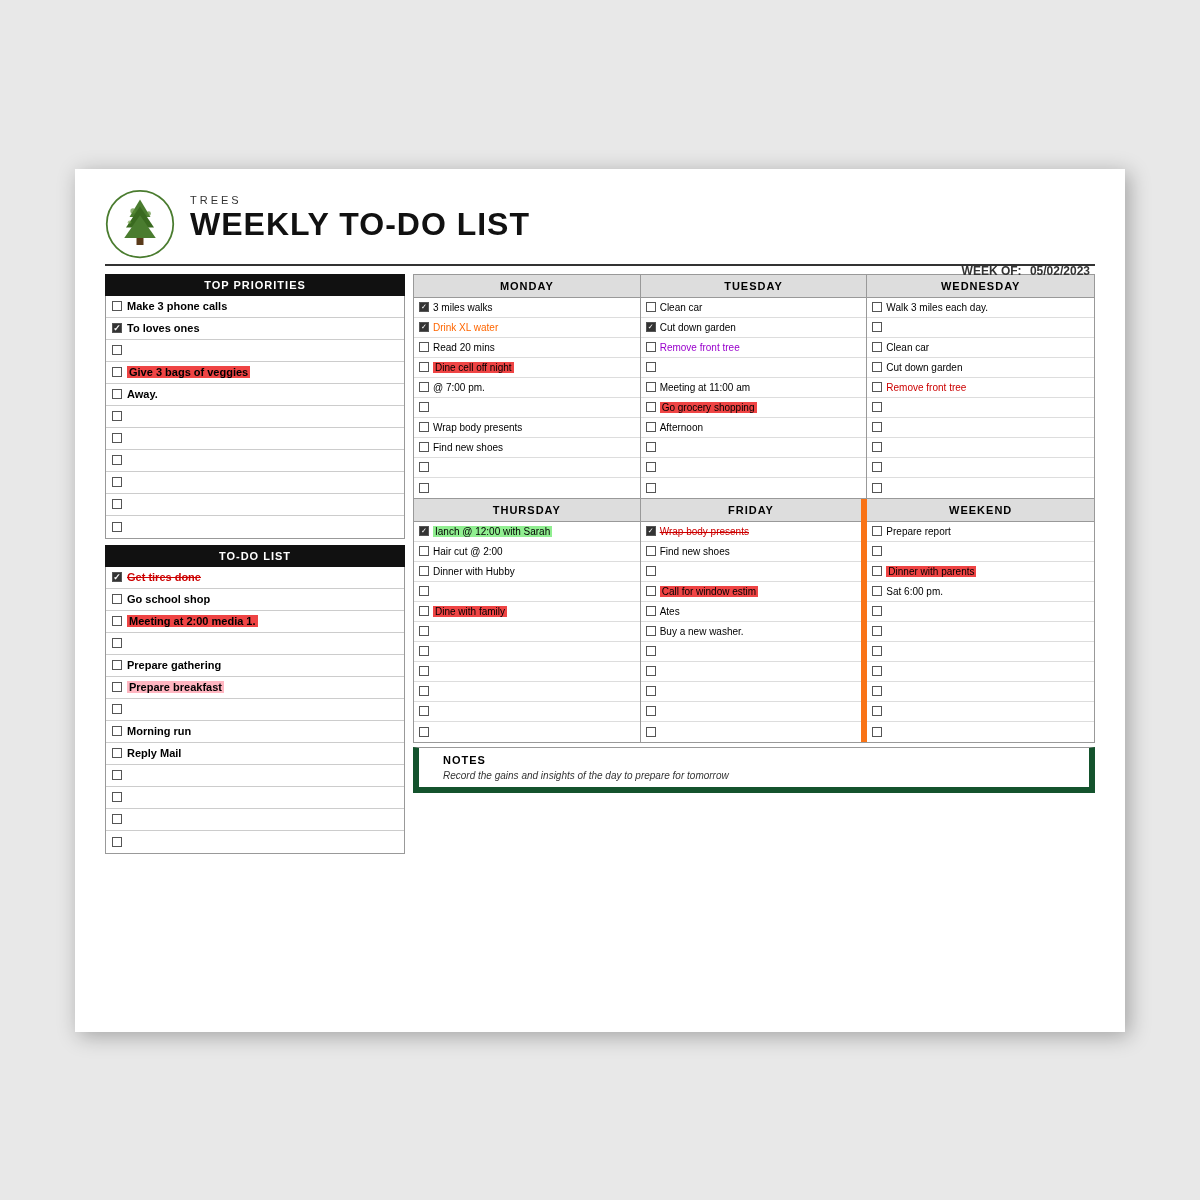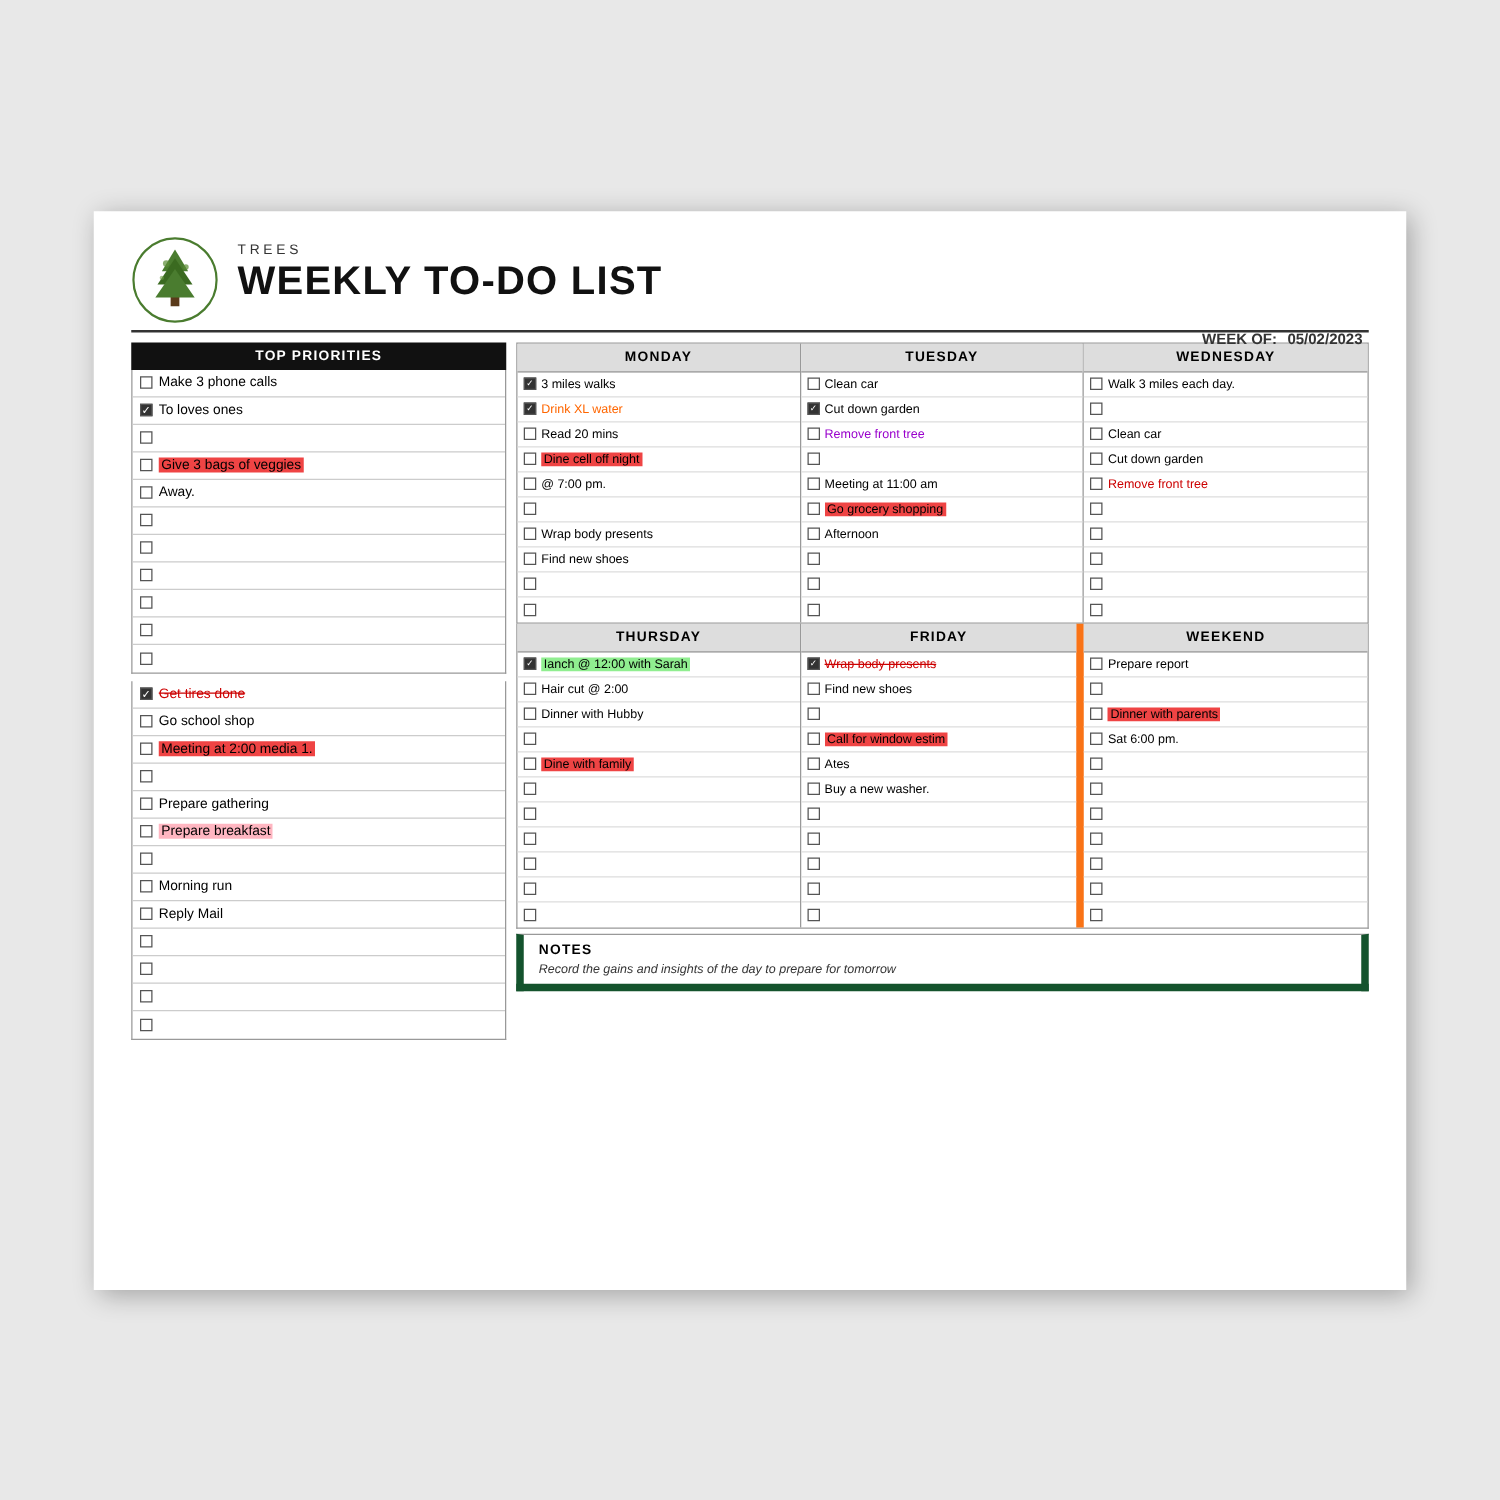--- a/index.html
+++ b/index.html
@@ -85,20 +85,21 @@
       color: white;
       text-align: center;
       font-size: 11px;
       font-weight: bold;
       letter-spacing: 1px;
       padding: 5px 12px;
     }
     .checklist {
       border: 1px solid #999;
       border-top: none;
+      font-weight: bold;
     }
     .checklist-item {
       display: flex;
       align-items: center;
       padding: 3px 6px;
       border-bottom: 1px solid #ccc;
       min-height: 22px;
       font-size: 11px;
       gap: 5px;
     }
@@ -142,21 +143,21 @@
       border-bottom: 1px solid #ddd;
       min-height: 20px;
       font-size: 10px;
       gap: 4px;
     }
     .day-item:last-child { border-bottom: none; }
     .notes-section {
       border: 6px solid #14532d;
       border-top: 1px solid #999;
       margin-top: 4px;
-      padding: 6px 12px;
+      padding: 6px 24px;
     }
     .notes-title {
       font-size: 11px;
       font-weight: bold;
       letter-spacing: 1px;
       margin-bottom: 4px;
     }
     .notes-text {
       font-size: 10px;
       color: #333;
@@ -252,20 +253,21 @@
             <span></span>
           </div>
           <div class="checklist-item">
             <div class="cb"></div>
             <span></span>
           </div>
         </div>
       </div>
 
       <div class="todo-section">
+        <div class="section-header">TO-DO LIST</div>
         <div class="checklist">
           <div class="checklist-item">
             <div class="cb checked">✓</div>
             <span class="strikethrough">Get tires done</span>
           </div>
           <div class="checklist-item">
             <div class="cb"></div>
             <span>Go school shop</span>
           </div>
           <div class="checklist-item">

